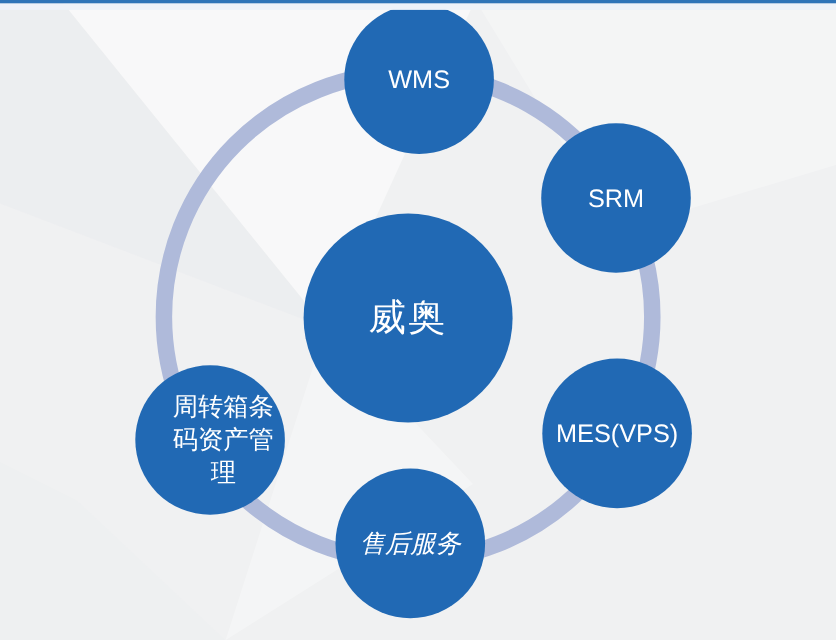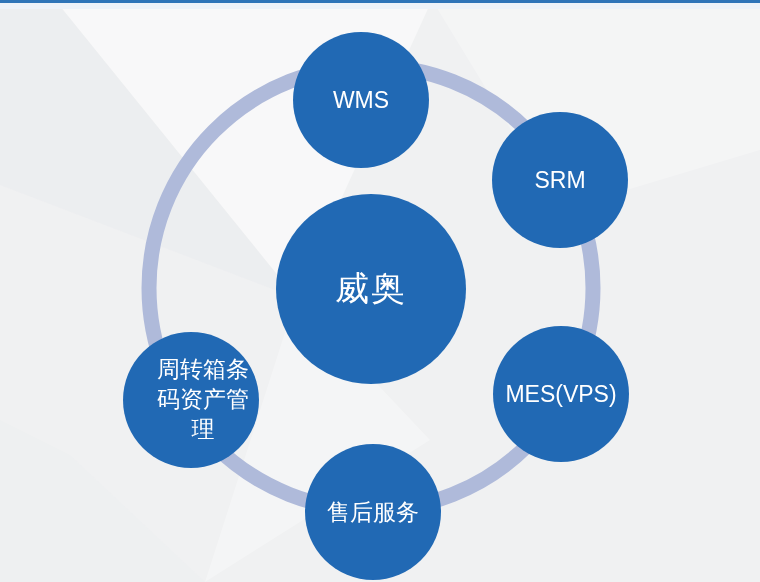--- a/index.html
+++ b/index.html
@@ -48,24 +48,24 @@
   .node-center {
     width: 190px; height: 190px;
     left: 276px; top: 194px;
     font-size: 34px;
     letter-spacing: 2px;
   }
   .node-sat {
     width: 136px; height: 136px;
     font-size: 23px;
   }
-  .node-wms      { left: 293px; top: 4px; margin-top: 28px; }
+  .node-wms      { left: 313px; top: 4px; }
   .node-srm      { left: 492px; top: 112px; }
   .node-mes      { left: 493px; top: 326px; }
-  .node-after    { left: 305px; top: 444px; }
+  .node-after    { left: 305px; top: 426px; font-style: italic; }
   .node-turnover { left: 123px; top: 332px; }
   .node-quote    { left: 115px; top: 112px; }
   .node-label { display: block; }
   .node-turnover .node-label {
     width: 102px;
     line-height: 1.3;
     margin-left: 24px;
   }
 </style>
 </head>

